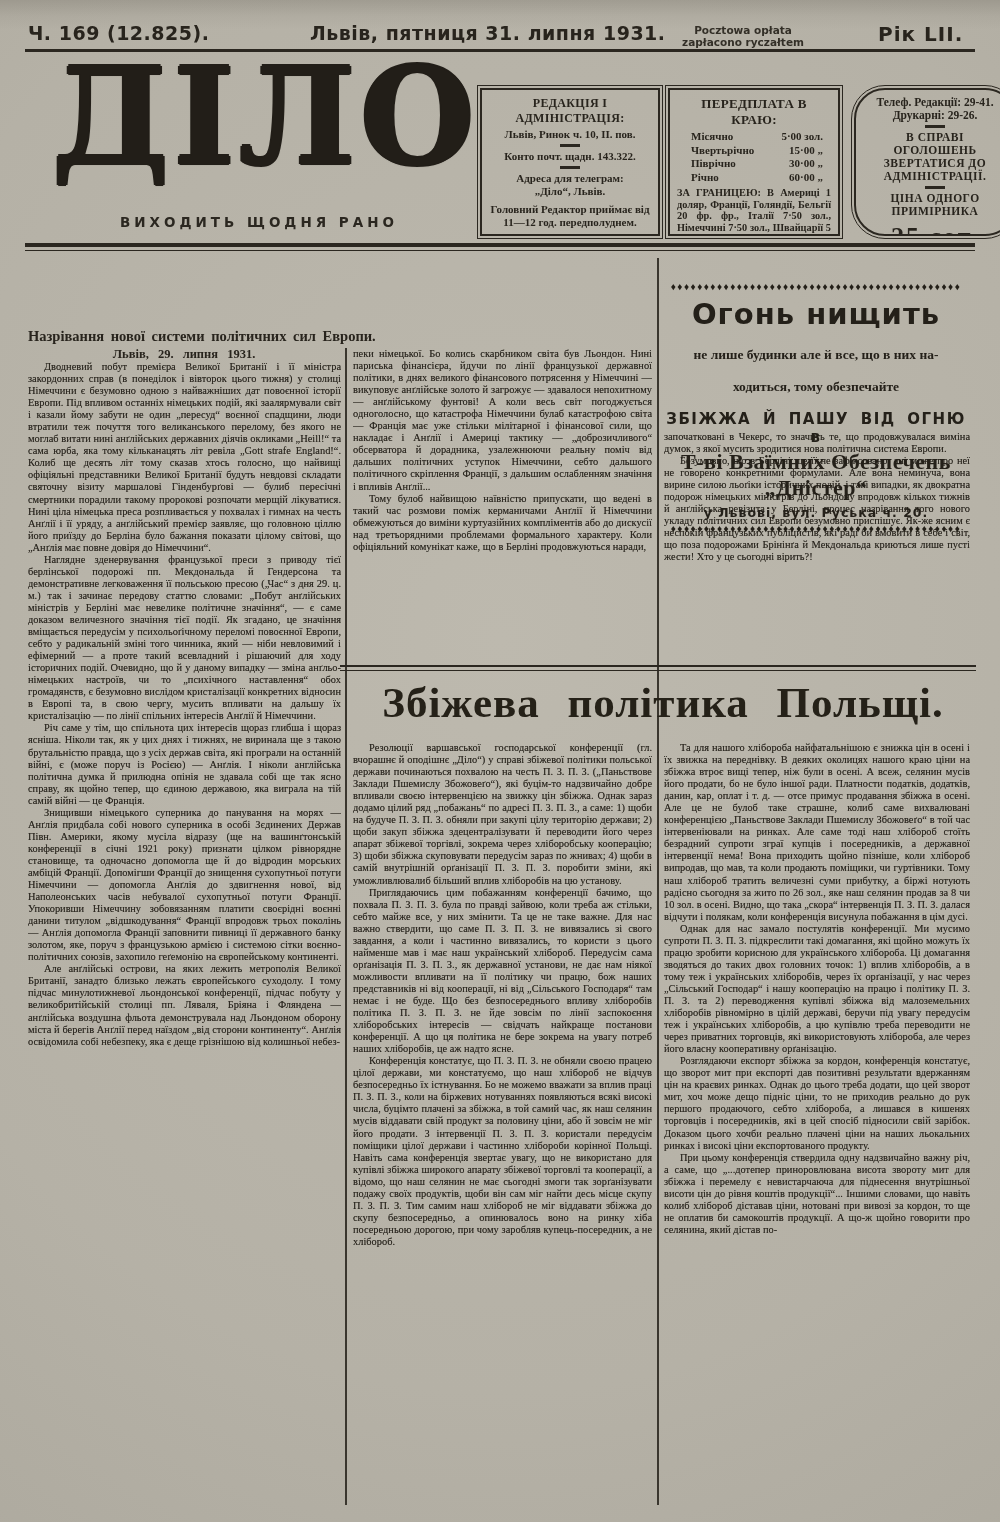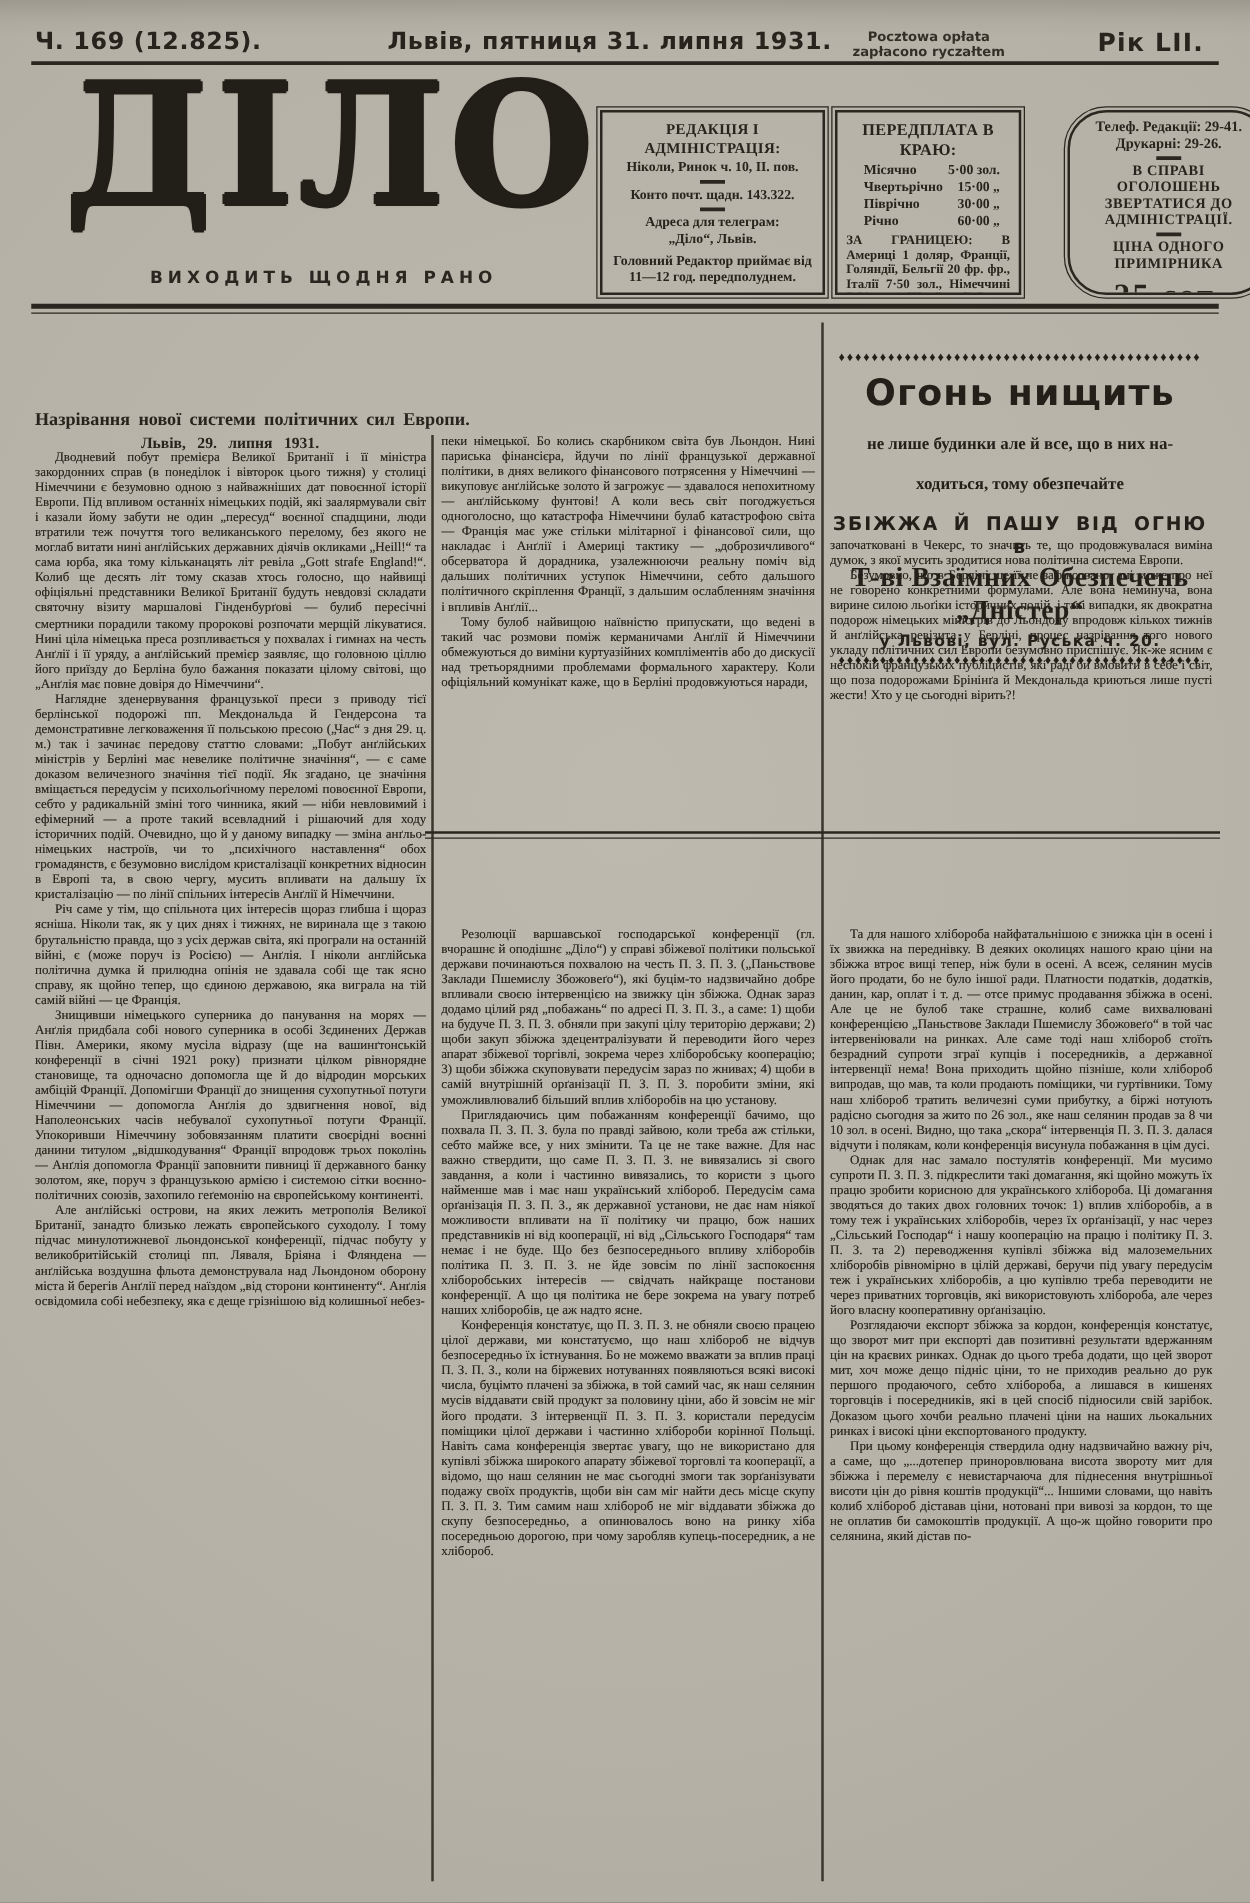--- a/index.html
+++ b/index.html
@@ -39,21 +39,21 @@
   }
   .masthead-tagline{
     position:absolute;left:120px;top:214px;font-weight:bold;font-size:13.5px;letter-spacing:4px;color:#2b2720;
   }
   .mast-box{
     position:absolute;top:88px;height:148px;box-sizing:border-box;
     border:2px solid #2b2720;outline:1.5px solid #2b2720;outline-offset:2px;
     padding:6px 7px;text-align:center;overflow:hidden;margin-left:48px;
   }
   .box-office{left:432px;width:180px;}
-  .box-subs{left:620px;width:149px;}
+  .box-subs{left:620px;width:172px;}
   .box-phone{left:806px;width:162px;border-radius:31px;}
   .bx-h{font-weight:bold;font-size:12px;letter-spacing:.3px;margin:0 0 2px;}
   .bx-l{font-weight:bold;font-size:11px;line-height:13px;margin:0;}
   .bx-sep{width:20px;height:3px;background:#2b2720;margin:3px auto;}
   .rate-row{display:flex;justify-content:space-between;font-weight:bold;font-size:11px;line-height:13.5px;padding:0 8px 0 14px;text-align:left;}
   .subs-abroad{font-weight:bold;font-size:10.3px;line-height:11.6px;margin-top:3px;text-align:justify;}
   .price-big{font-weight:bold;font-size:26px;letter-spacing:2px;margin-top:4px;}
 
   .rule-mast{position:absolute;left:25px;top:243px;width:950px;height:3px;border-top:4px solid #2b2720;border-bottom:1.5px solid #2b2720;}
 
@@ -107,21 +107,21 @@
     <div>zapłacono ryczałtem</div>
   </div>
   <div class="year-label sans">Рік LII.</div>
   <div class="rule-top"></div>
 
   <div class="masthead-title">ДІЛО</div>
   <div class="masthead-tagline sans">ВИХОДИТЬ ЩОДНЯ РАНО</div>
 
   <div class="mast-box box-office">
     <p class="bx-h">РЕДАКЦІЯ І АДМІНІСТРАЦІЯ:</p>
-    <p class="bx-l">Ніколи, Ринок ч. 10, II. пов.</p>
+    <p class="bx-l">Львів, Ринок ч. 10, II. пов.</p>
     <div class="bx-sep"></div>
     <p class="bx-l">Конто почт. щадн. 143.322.</p>
     <div class="bx-sep"></div>
     <p class="bx-l">Адреса для телеграм:</p>
     <p class="bx-l">„Діло“, Львів.</p>
     <p class="bx-l" style="margin-top:5px">Головний Редактор приймає від 11—12 год. передполуднем.</p>
     <p class="bx-l" style="margin-top:5px">Рукописів не звертається.</p>
   </div>
 
   <div class="mast-box box-subs">
@@ -186,20 +186,21 @@
     <div class="diamond-row">♦♦♦♦♦♦♦♦♦♦♦♦♦♦♦♦♦♦♦♦♦♦♦♦♦♦♦♦♦♦♦♦♦♦♦♦♦♦♦♦♦♦♦♦</div>
     <div class="ad-head">Огонь нищить</div>
     <p class="ad-l1">не лише будинки але й все, що в них на-</p>
     <p class="ad-l1">ходиться, тому обезпечайте</p>
     <div class="ad-l2 sans">ЗБІЖЖА Й ПАШУ ВІД ОГНЮ в</div>
     <div class="ad-firm">Т-ві Взаїмних Обезпечень „Дністер“</div>
     <div class="ad-addr sans">у Львові, вул. Руська ч. 20.</div>
     <div class="diamond-row">♦♦♦♦♦♦♦♦♦♦♦♦♦♦♦♦♦♦♦♦♦♦♦♦♦♦♦♦♦♦♦♦♦♦♦♦♦♦♦♦♦♦♦♦</div>
   </div>
 
+  <div class="a2-title">Збіжева політика Польщі.</div>
   <div class="bodycol a2-cA">
       <p class="para ind">Резолюції варшавської господарської конференції (гл. вчорашнє й оподішнє „Діло“) у справі збіжевої політики польської держави починаються похвалою на честь П. З. П. З. („Паньствове Заклади Пшемислу Збожовеґо“), які буцім-то надзвичайно добре впливали своєю інтервенцією на звижку цін збіжжа. Однак зараз додамо цілий ряд „побажань“ по адресі П. З. П. З., а саме: 1) щоби на будуче П. З. П. З. обняли при закупі цілу територію держави; 2) щоби закуп збіжжа здецентралізувати й переводити його через апарат збіжевої торгівлі, зокрема через хліборобську кооперацію; 3) щоби збіжжа скуповувати передусім зараз по жнивах; 4) щоби в самій внутрішній орґанізації П. З. П. З. поробити зміни, які уможливлювалиб більший вплив хліборобів на цю установу.</p>
       <p class="para ind">Приглядаючись цим побажанням конференції бачимо, що похвала П. З. П. З. була по правді зайвою, коли треба аж стільки, себто майже все, у них змінити. Та це не таке важне. Для нас важно ствердити, що саме П. З. П. З. не вивязались зі свого завдання, а коли і частинно вивязались, то користи з цього найменше мав і має наш український хлібороб. Передусім сама орґанізація П. З. П. З., як державної установи, не дає нам ніякої можливости впливати на її політику чи працю, бож наших представників ні від кооперації, ні від „Сільського Господаря“ там немає і не буде. Що без безпосереднього впливу хліборобів політика П. З. П. З. не йде зовсім по лінії заспокоєння хліборобських інтересів — свідчать найкраще постанови конференції. А що ця політика не бере зокрема на увагу потреб наших хліборобів, це аж надто ясне.</p>
       <p class="para ind">Конференція констатує, що П. З. П. З. не обняли своєю працею цілої держави, ми констатуємо, що наш хлібороб не відчув безпосередньо їх істнування. Бо не можемо вважати за вплив праці П. З. П. З., коли на біржевих нотуваннях появляються всякі високі числа, буцімто плачені за збіжжа, в той самий час, як наш селянин мусів віддавати свій продукт за половину ціни, або й зовсім не міг його продати. З інтервенції П. З. П. З. користали передусім поміщики цілої держави і частинно хлібороби корінної Польщі. Навіть сама конференція звертає увагу, що не використано для купівлі збіжжа широкого апарату збіжевої торговлі та кооперації, а відомо, що наш селянин не має сьогодні змоги так зорґанізувати подажу своїх продуктів, щоби він сам міг найти десь місце скупу П. З. П. З. Тим самим наш хлібороб не міг віддавати збіжжа до скупу безпосередньо, а опинювалось воно на ринку хіба посередньою дорогою, при чому заробляв купець-посередник, а не хлібороб.</p>
     </div>
   <div class="bodycol a2-cB">
       <p class="para ind">Та для нашого хлібороба найфатальнішою є знижка цін в осені і їх звижка на переднівку. В деяких околицях нашого краю ціни на збіжжа втроє вищі тепер, ніж були в осені. А всеж, селянин мусів його продати, бо не було іншої ради. Платности податків, додатків, данин, кар, оплат і т. д. — отсе примус продавання збіжжа в осені. Але це не булоб таке страшне, колиб саме вихвалювані конференцією „Паньствове Заклади Пшемислу Збожовеґо“ в той час інтервеніювали на ринках. Але саме тоді наш хлібороб стоїть безрадний супроти зграї купців і посередників, а державної інтервенції нема! Вона приходить щойно пізніше, коли хлібороб випродав, що мав, та коли продають поміщики, чи гуртівники. Тому наш хлібороб тратить величезні суми прибутку, а біржі нотують радісно сьогодня за жито по 26 зол., яке наш селянин продав за 8 чи 10 зол. в осені. Видно, що така „скора“ інтервенція П. З. П. З. далася відчути і полякам, коли конференція висунула побажання в цім дусі.</p>
       <p class="para ind">Однак для нас замало постулятів конференції. Ми мусимо супроти П. З. П. З. підкреслити такі домагання, які щойно можуть їх працю зробити корисною для українського хлібороба. Ці домагання зводяться до таких двох головних точок: 1) вплив хліборобів, а в тому теж і українських хліборобів, через їх орґанізації, у нас через „Сільський Господар“ і нашу кооперацію на працю і політику П. З. П. З. та 2) переводження купівлі збіжжа від малоземельних хліборобів рівномірно в цілій державі, беручи під увагу передусім теж і українських хліборобів, а цю купівлю треба переводити не через приватних торговців, які використовують хлібороба, але через його власну кооперативну орґанізацію.</p>
       <p class="para ind">Розглядаючи експорт збіжжа за кордон, конференція констатує, що зворот мит при експорті дав позитивні результати вдержанням цін на краєвих ринках. Однак до цього треба додати, що цей зворот мит, хоч може дещо підніс ціни, то не приходив реально до рук першого продаючого, себто хлібороба, а лишався в кишенях торговців і посередників, які в цей спосіб підносили свій зарібок. Доказом цього хочби реально плачені ціни на наших льокальних ринках і високі ціни експортованого продукту.</p>
       <p class="para ind">При цьому конференція ствердила одну надзвичайно важну річ, а саме, що „...дотепер приноровлювана висота звороту мит для збіжжа і перемелу є невистарчаюча для піднесення внутрішньої висоти цін до рівня коштів продукції“... Іншими словами, що навіть колиб хлібороб діставав ціни, нотовані при вивозі за кордон, то ще не оплатив би самокоштів продукції. А що-ж щойно говорити про селянина, який дістав по-</p>

